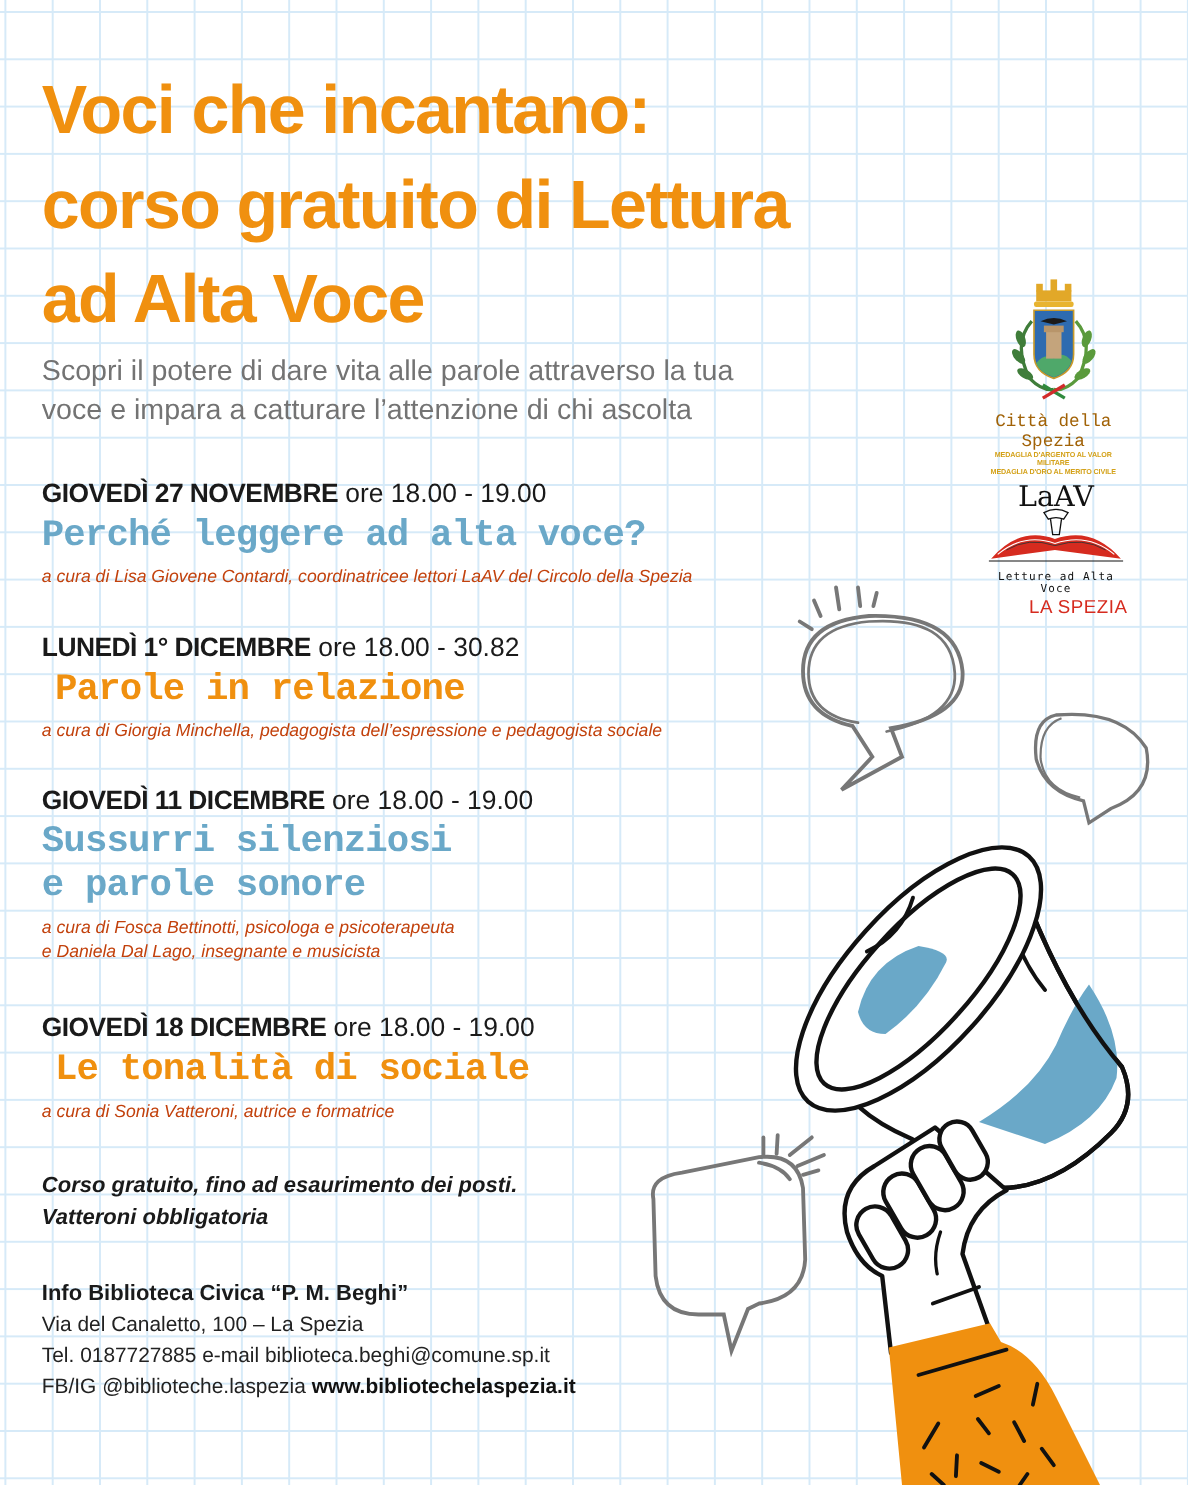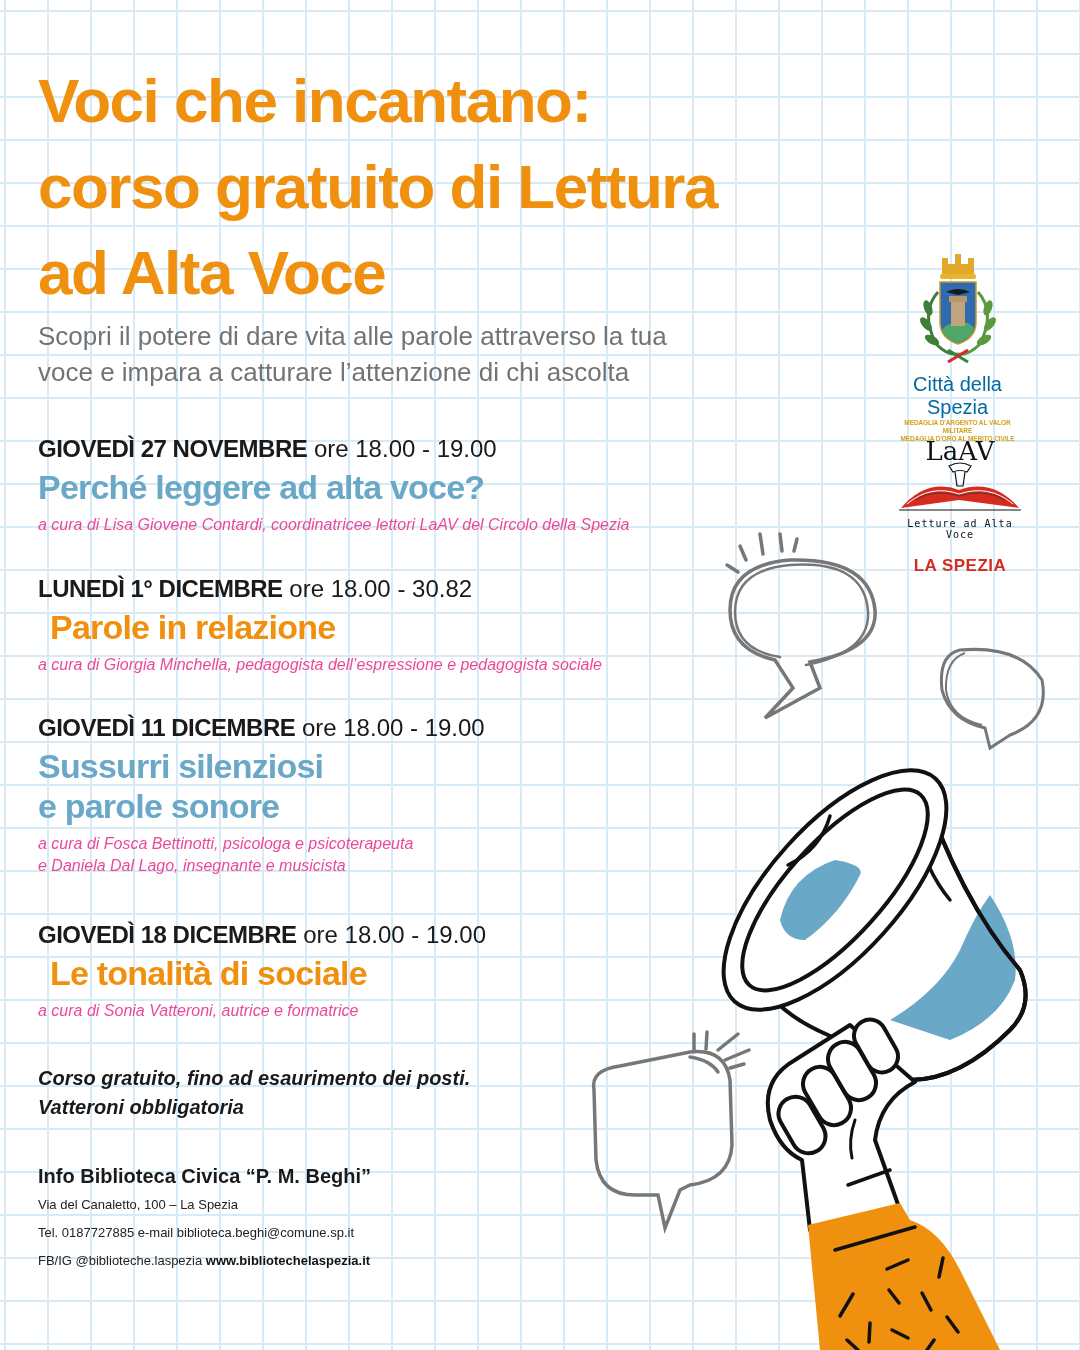--- a/index.html
+++ b/index.html
@@ -22,44 +22,44 @@
   .title div { white-space: nowrap; }
   .subtitle {
     position: absolute; left: 38px; top: 318px; width: 820px;
     font-size: 26px; line-height: 36px; color: #737373;
   }
   .event { position: absolute; left: 38px; }
   .event .date-line { font-size: 24px; line-height: 30px; white-space: nowrap; }
   .event .date { font-weight: bold; letter-spacing: -0.5px; }
   .event .time { font-weight: normal; }
   .event .ev-title {
-    font-family: Liberation Sans, sans-serif; font-weight: bold;
+    font-family: Liberation Mono, monospace; font-weight: bold;
     font-size: 34px; line-height: 42px; margin-top: 2px; letter-spacing: -0.8px;
     white-space: nowrap;
   }
   .event .ev-title.blue { color: #6aa8c8; }
   .event .ev-title.orange { color: #f0900f; margin-left: 12px; }
-  .event .curator { font-style: italic; font-size: 16px; line-height: 22px; margin-top: 6px; color: #ec4899; white-space: nowrap; }
+  .event .curator { font-style: italic; font-size: 16px; line-height: 22px; margin-top: 6px; color: #c2410c; white-space: nowrap; }
   .notice {
     position: absolute; left: 38px; top: 1064px;
     font-weight: bold; font-style: italic; font-size: 20px; line-height: 29px;
   }
   .info { position: absolute; left: 38px; top: 1161px; }
   .info .info-title { font-weight: bold; font-size: 20px; line-height: 30px; }
-  .info .line { font-size: 13px; line-height: 28px; color: #222; white-space: nowrap; }
+  .info .line { font-size: 19px; line-height: 28px; color: #222; white-space: nowrap; }
   .info .line:first-of-type { margin-top: 6px; }
   .info .web { font-weight: bold; color: #111; }
 
   
   .logo-city { position: absolute; left: 890px; top: 252px; width: 135px; text-align: center; }
-  .logo-city .city-name { color: #0369a1; font-size: 20px; font-family: Liberation Sans, sans-serif; margin-top: 2px; }
+  .logo-city .city-name { color: #a16207; font-size: 16px; font-family: Liberation Mono, monospace; margin-top: 2px; }
   .logo-city .medal { color: #d4a21a; font-size: 6.5px; font-weight: bold; line-height: 8px; letter-spacing: -0.1px; }
   .logo-laav { position: absolute; left: 895px; top: 432px; width: 130px; text-align: center; }
   .logo-laav .laav-sub { font-size: 10px; letter-spacing: 1px; color: #111; font-family: "DejaVu Sans Mono", monospace; margin-top: 0px; }
-  .logo-laav .laav-city { font-size: 17px; font-weight: bold; color: #d62b1f; margin-top: 16px; letter-spacing: 0.5px; }
+  .logo-laav .laav-city { font-size: 17px; font-weight: normal; color: #d62b1f; margin-top: 1px; letter-spacing: 0.5px; text-align: right; }
 
   .illustration { position: absolute; left: 580px; top: 520px; width: 500px; height: 830px; }
 </style>
 </head>
 <body>
 
 <h1 class="title">
   <div>Voci che incantano:</div>
   <div>corso gratuito di Lettura</div>
   <div>ad Alta Voce</div>

